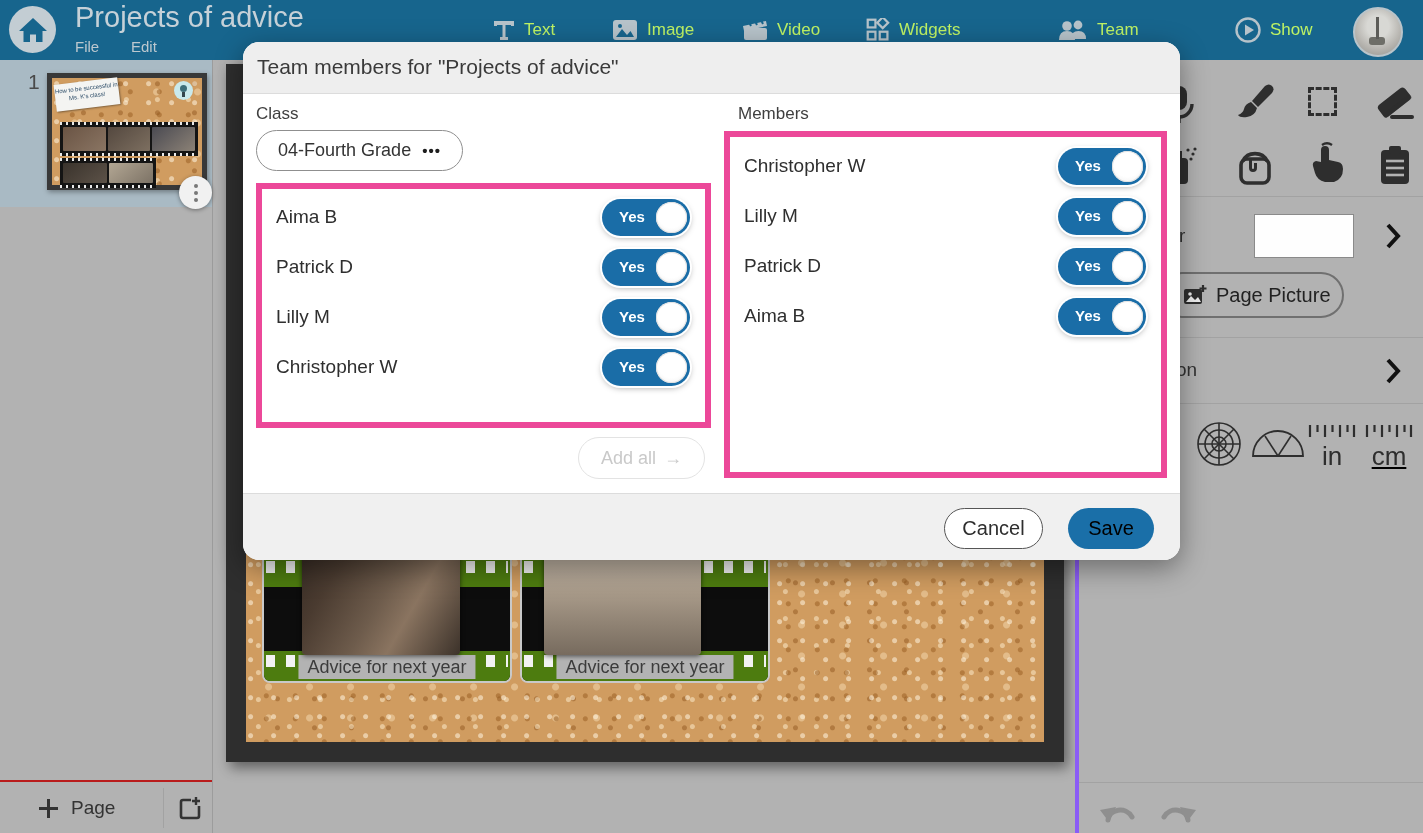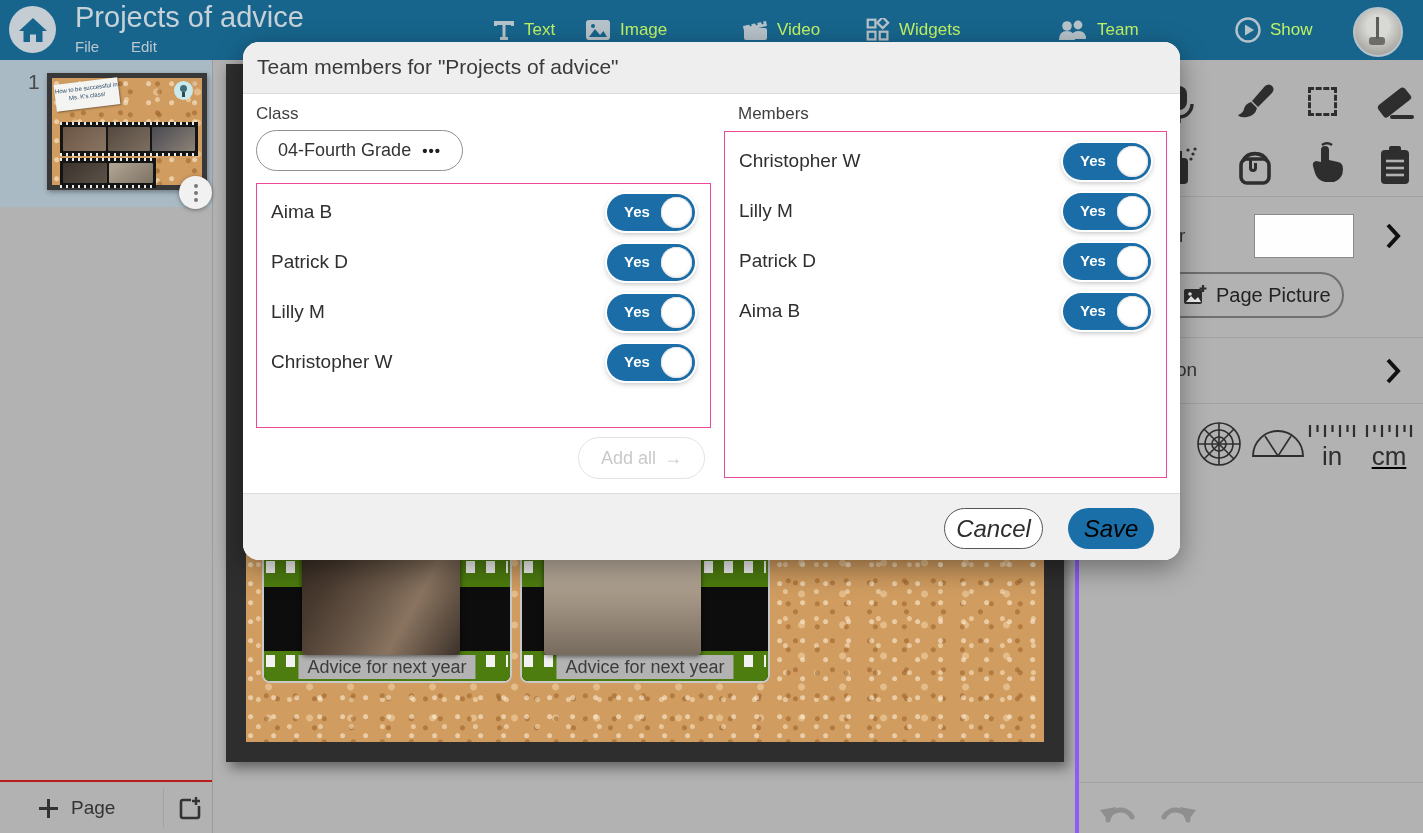--- a/index.html
+++ b/index.html
@@ -65,31 +65,31 @@
   .unit{font-size:26px;color:#2e2e2e;text-align:center;line-height:1;margin-top:1px;}
   .measure{position:absolute;cursor:pointer;}
 
   
   .modal{position:absolute;left:243px;top:42px;width:937px;height:518px;background:#fff;border-radius:16px;box-shadow:0 8px 28px rgba(0,0,0,.4);z-index:40;}
   .modal-header{position:absolute;left:0;top:0;width:100%;height:52px;background:#eeeeee;border-bottom:1px solid #dcdcdc;border-radius:16px 16px 0 0;box-sizing:border-box;}
   .modal-title{position:absolute;left:14px;top:13px;font-size:21px;color:#3a3a3a;}
   .sec-label{position:absolute;font-size:17px;color:#3f3f3f;}
   .class-pill{position:absolute;left:13px;top:88px;width:207px;height:41px;border:1px solid #8f8f8f;border-radius:21px;box-sizing:border-box;display:flex;align-items:center;justify-content:center;gap:11px;font-size:18px;color:#333;cursor:pointer;}
   .class-dots{font-size:15px;letter-spacing:1px;color:#1e1e1e;font-weight:bold;}
-  .list-box{position:absolute;border:1px solid #ec4899;box-sizing:border-box;}
+  .list-box{position:absolute;border:6px solid #ec4899;box-sizing:border-box;}
   .m-row{position:absolute;left:0;right:0;height:50px;display:flex;align-items:center;justify-content:space-between;padding:0 15px 0 14px;}
   .row-name{font-size:19px;color:#2f2f2f;}
   .row-name.pending{color:#cbcbcb;font-style:italic;}
   .toggle{position:relative;width:88px;height:37px;border-radius:19px;background:#1a6da7;box-shadow:0 0 0 2px #fff,0 2px 6px rgba(0,0,0,.35);cursor:pointer;flex:none;}
   .tg-label{position:absolute;left:17px;top:9px;font-size:15px;font-weight:bold;color:#fff;}
   .tg-knob{position:absolute;right:3px;top:3px;width:31px;height:31px;border-radius:50%;background:radial-gradient(circle at 50% 40%,#ffffff 0 55%,#ececec 100%);box-shadow:inset 0 0 0 1px #e2e2e2;}
   .green-dot{width:20px;height:20px;border-radius:50%;background:#9fd89f;flex:none;}
   .addall-btn{position:absolute;left:335px;top:395px;width:127px;height:42px;border:1px solid #e3e3e3;border-radius:21px;box-sizing:border-box;display:flex;align-items:center;justify-content:center;gap:8px;font-size:18px;color:#c9c9c9;background:#fff;cursor:default;}
   .modal-footer{position:absolute;left:0;bottom:0;width:100%;height:66px;background:#f0f0f0;border-top:1px solid #dcdcdc;border-radius:0 0 16px 16px;}
-  .btn{position:absolute;top:14px;height:41px;border-radius:21px;box-sizing:border-box;display:flex;align-items:center;justify-content:center;font-size:24px;cursor:pointer;font-style:italic;}
+  .btn{position:absolute;top:14px;height:41px;border-radius:21px;box-sizing:border-box;display:flex;align-items:center;justify-content:center;font-size:20px;cursor:pointer;}
   .btn-cancel{left:701px;width:99px;background:#fff;border:1px solid #555;color:#2e2e2e;}
   .btn-save{left:825px;width:86px;background:#1a6fa8;color:#000000;}
 </style>
 </head>
 <body>
 
 <div class="screen">
 
   <div class="lsidebar">
     <div class="page-row">
@@ -298,21 +298,21 @@
     <div class="app-title">Projects of advice</div>
     <span class="menu-item" style="left:75px;">File</span>
     <span class="menu-item" style="left:131px;">Edit</span>
 
     <div class="tb-item" style="left:493px;">
       <svg width="22" height="22" viewBox="0 0 22 22">
           <path d="M1 2 h20 v5 h-3 V6 h-5.5 v12 h2.5 v3 H7 v-3 h2.5 V6 H4 v1 H1 z" fill="#b7c3ca"></path>
         </svg>
       <span>Text</span>
     </div>
-    <div class="tb-item" style="left:585px;justify-content:center;">
+    <div class="tb-item" style="left:612px;justify-content:center;">
       <svg width="26" height="22" viewBox="0 0 26 22">
         <rect x="1" y="1" width="24" height="20" rx="3" fill="#b7c3ca"></rect>
         <path d="M4 18 l6 -8 5 6 3.5 -4 3.5 6 z" fill="#17658d"></path>
         <circle cx="8" cy="7" r="2" fill="#17658d"></circle>
       </svg>
       <span>Image</span>
     </div>
     <div class="tb-item" style="left:742px;">
       <svg width="26" height="22" viewBox="0 0 26 22">
         <path d="M1 7 L24 2 l1 5 -23 5 z" fill="#b7c3ca"></path>

